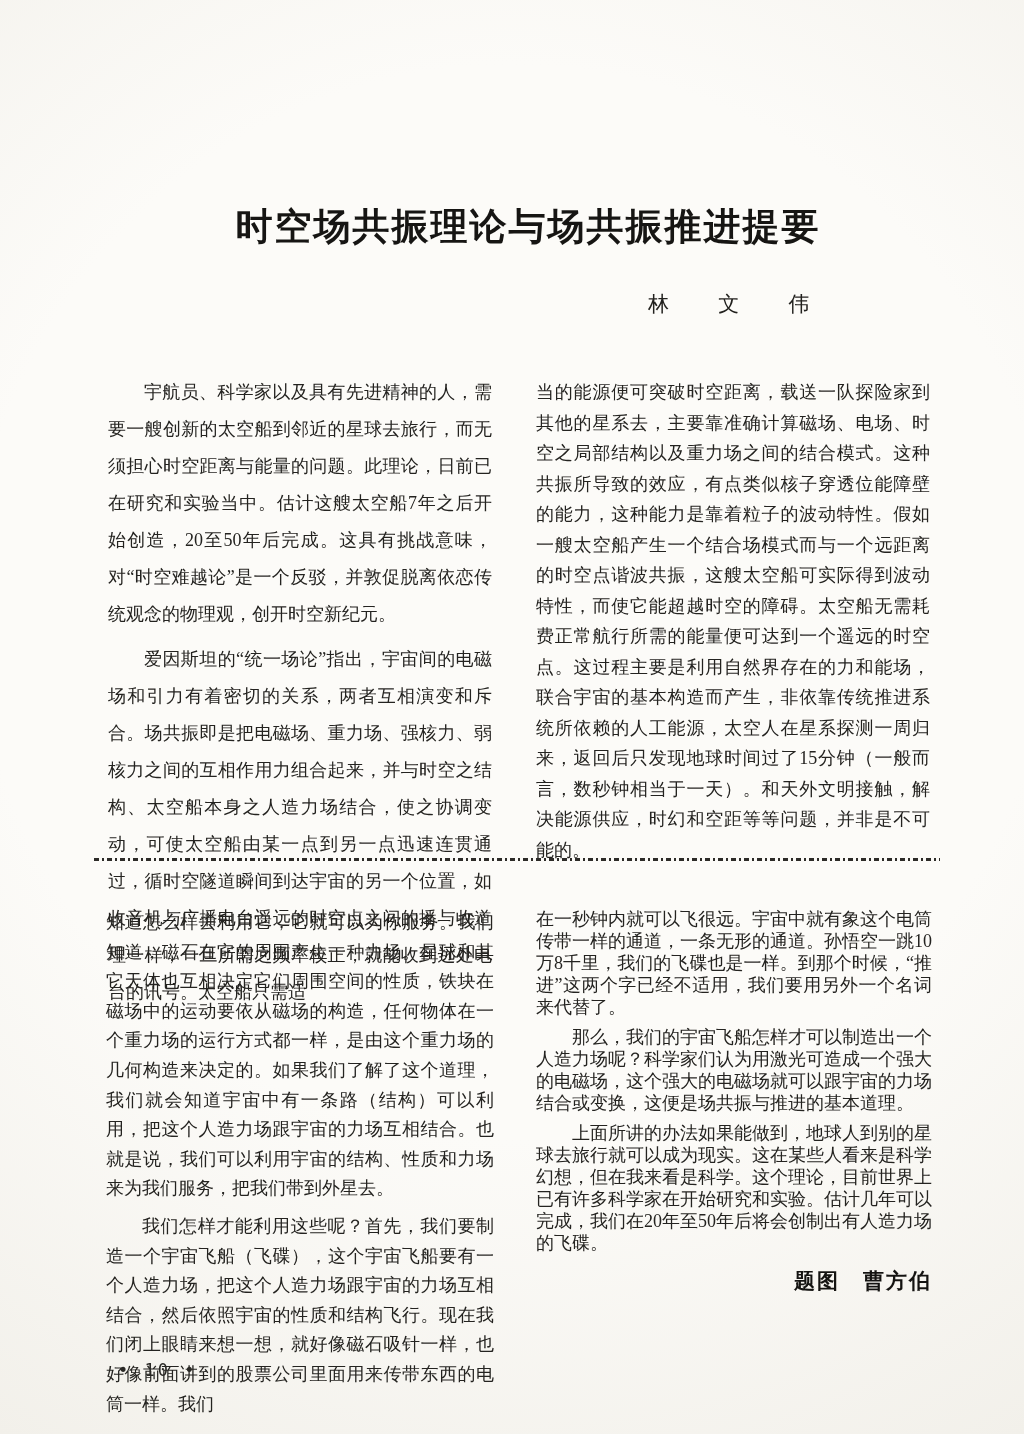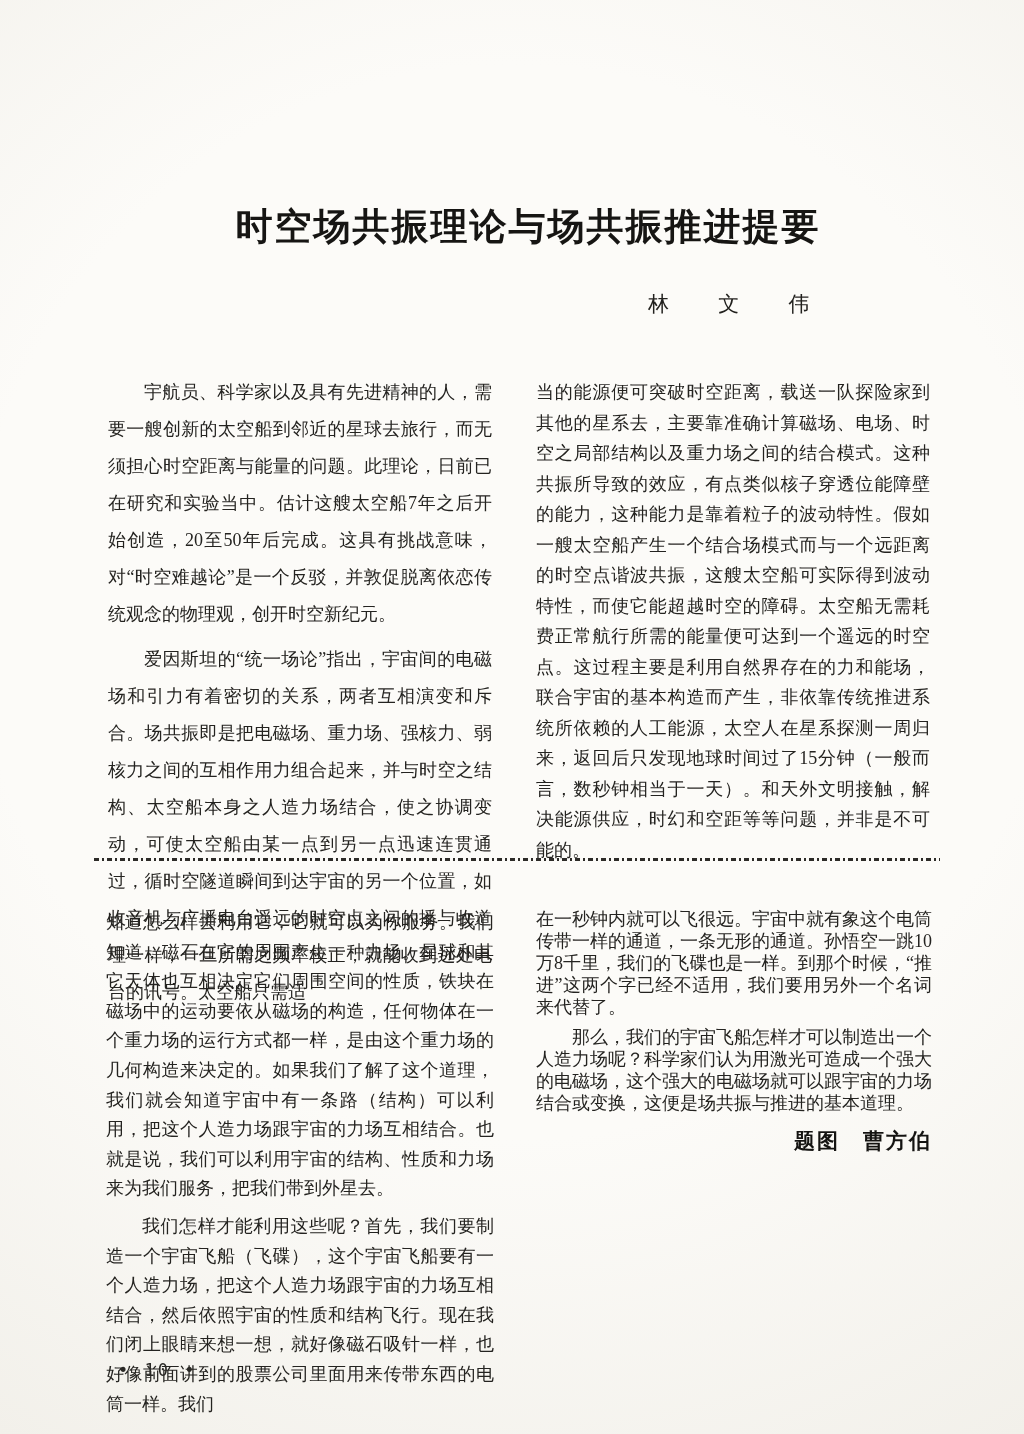--- a/index.html
+++ b/index.html
@@ -95,18 +95,19 @@
   <div class="divider"></div>
 
   <div class="col col-bot-left">
     <p>知道怎么样去利用它，它就可以为你服务。我们知道，磁石在它的周围产生一种力场。星球和其它天体也互相决定它们周围空间的性质，铁块在磁场中的运动要依从磁场的构造，任何物体在一个重力场的运行方式都一样，是由这个重力场的几何构造来决定的。如果我们了解了这个道理，我们就会知道宇宙中有一条路（结构）可以利用，把这个人造力场跟宇宙的力场互相结合。也就是说，我们可以利用宇宙的结构、性质和力场来为我们服务，把我们带到外星去。</p>
     <p class="indent">我们怎样才能利用这些呢？首先，我们要制造一个宇宙飞船（飞碟），这个宇宙飞船要有一个人造力场，把这个人造力场跟宇宙的力场互相结合，然后依照宇宙的性质和结构飞行。现在我们闭上眼睛来想一想，就好像磁石吸针一样，也好像前面讲到的股票公司里面用来传带东西的电筒一样。我们</p>
   </div>
 
   <div class="col col-bot-right">
     <p>在一秒钟内就可以飞很远。宇宙中就有象这个电筒传带一样的通道，一条无形的通道。孙悟空一跳10万8千里，我们的飞碟也是一样。到那个时候，“推进”这两个字已经不适用，我们要用另外一个名词来代替了。</p>
     <p class="indent">那么，我们的宇宙飞船怎样才可以制造出一个人造力场呢？科学家们认为用激光可造成一个强大的电磁场，这个强大的电磁场就可以跟宇宙的力场结合或变换，这便是场共振与推进的基本道理。</p>
+    <p class="indent">上面所讲的办法如果能做到，地球人到别的星球去旅行就可以成为现实。这在某些人看来是科学幻想，但在我来看是科学。这个理论，目前世界上已有许多科学家在开始研究和实验。估计几年可以完成，我们在20年至50年后将会创制出有人造力场的飞碟。</p>
     <div class="credit">题图　曹方伯</div>
   </div>
 
   <div class="page-number">• 10 •</div>
 
 </div>
 
 </body></html>

